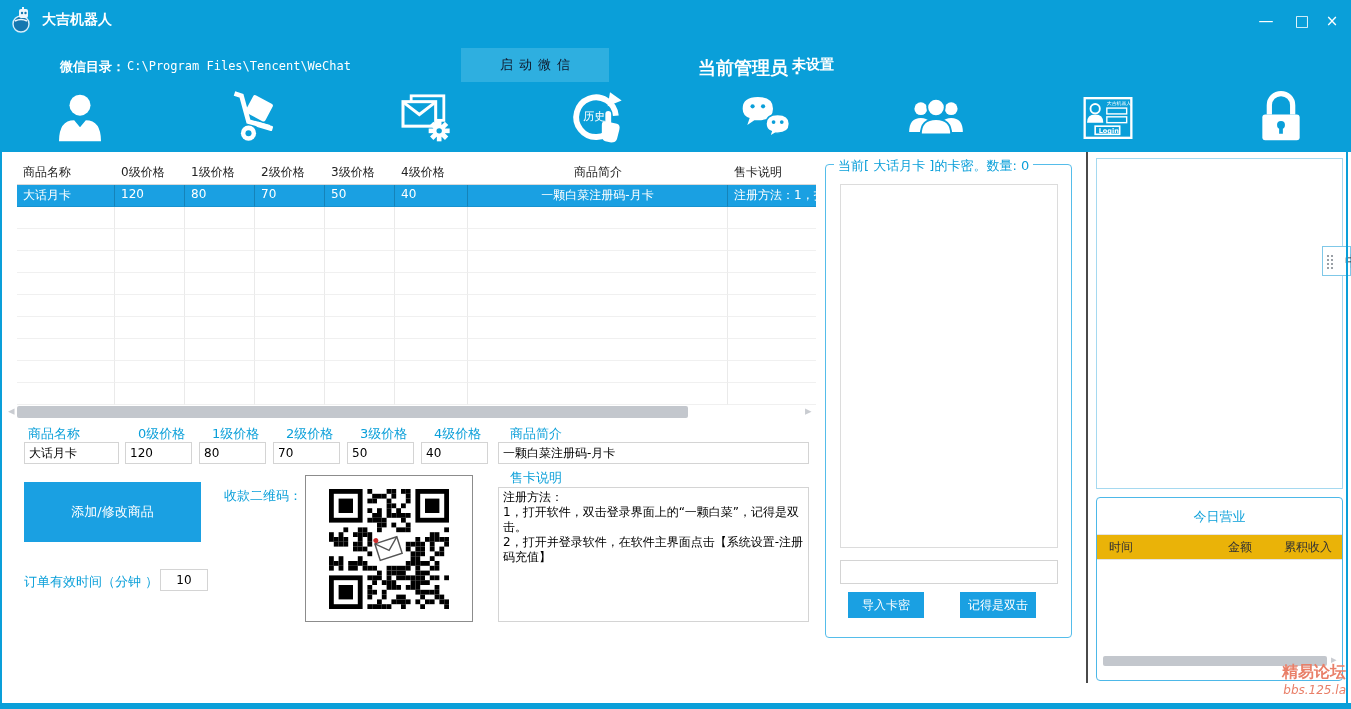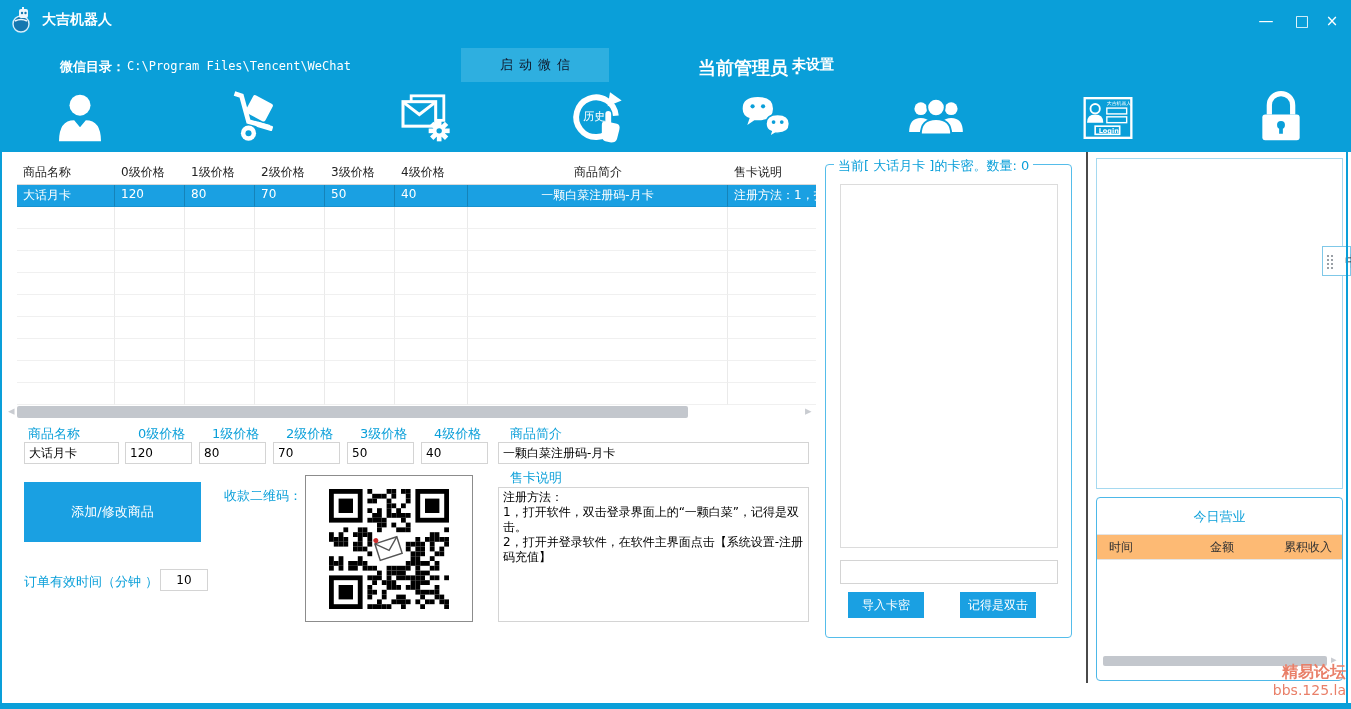--- a/index.html
+++ b/index.html
@@ -79,39 +79,39 @@
   .card-input{left:840px;top:560px;width:218px;height:24px;}
   .small-btn{top:592px;width:76px;height:26px;background:#1aa0e2;color:#fff;font-size:12px;
     display:flex;align-items:center;justify-content:center;cursor:pointer;}
   .btn-import{left:848px;}
   .btn-addkey{left:960px;}
 
   
   .right-top-panel{left:1096px;top:158px;width:247px;height:331px;border:1px solid #a5d9f0;background:#fff;}
   .today-panel{left:1096px;top:497px;width:247px;height:184px;border:1px solid #4db8e8;border-radius:4px;background:#fff;}
   .today-title{width:100%;text-align:center;color:#0a9fd9;font-size:13px;margin-top:10px;}
-  .today-header{display:flex;height:24px;margin-top:8px;background:#fdba74;
+  .today-header{display:flex;height:24px;margin-top:8px;background:#eab308;
     border-top:1px solid #e4e4e4;border-bottom:1px solid #e4e4e4;align-items:center;font-size:12px;color:#333;}
   .tc-time{flex:1;padding-left:12px;}
-  .tc-amount{width:60px;text-align:center;}
+  .tc-amount{width:60px;text-align:right;}
   .tc-total{width:80px;text-align:right;padding-right:10px;}
   .today-scroll{position:absolute;left:6px;top:158px;width:224px;height:10px;background:#c3c7cd;border-radius:2px;cursor:pointer;}
   .today-arrow{position:absolute;left:234px;top:155px;color:#c9ccd1;font-size:11px;}
 
   
   .ime-box{left:1322px;top:246px;width:29px;height:30px;background:#fff;
     border:1px solid #7fc8e8;z-index:6;cursor:move;}
   .ime-dots{position:absolute;left:4px;top:8px;width:2px;height:2px;background:#9aa0a6;
     box-shadow:0 0 #9aa0a6,4px 0 #9aa0a6,0 4px #9aa0a6,4px 4px #9aa0a6,0 8px #9aa0a6,4px 8px #9aa0a6,0 12px #9aa0a6,4px 12px #9aa0a6;}
   .ime-char{position:absolute;left:22px;top:6px;font-size:14px;color:#111;}
 
   
   .watermark{left:1240px;top:663px;width:106px;text-align:right;z-index:9;color:#e97f68;line-height:18px;}
   .wm1{font-size:16px;font-weight:bold;}
-  .wm2{font-size:14px;}
+  .wm2{font-size:12px;font-style:italic;}
 </style>
 </head>
 <body>
 
 <div class="abs header">
   <span class="abs robot-icon">
     <svg viewBox="0 0 24 26">
       <circle cx="10" cy="17" r="8" fill="#1477b0"></circle>
       <circle cx="10" cy="17" r="8" fill="none" stroke="#d9eefb" stroke-width="1.4"></circle>
       <rect x="8" y="2" width="9" height="9" rx="2" fill="#eef6fc"></rect>

